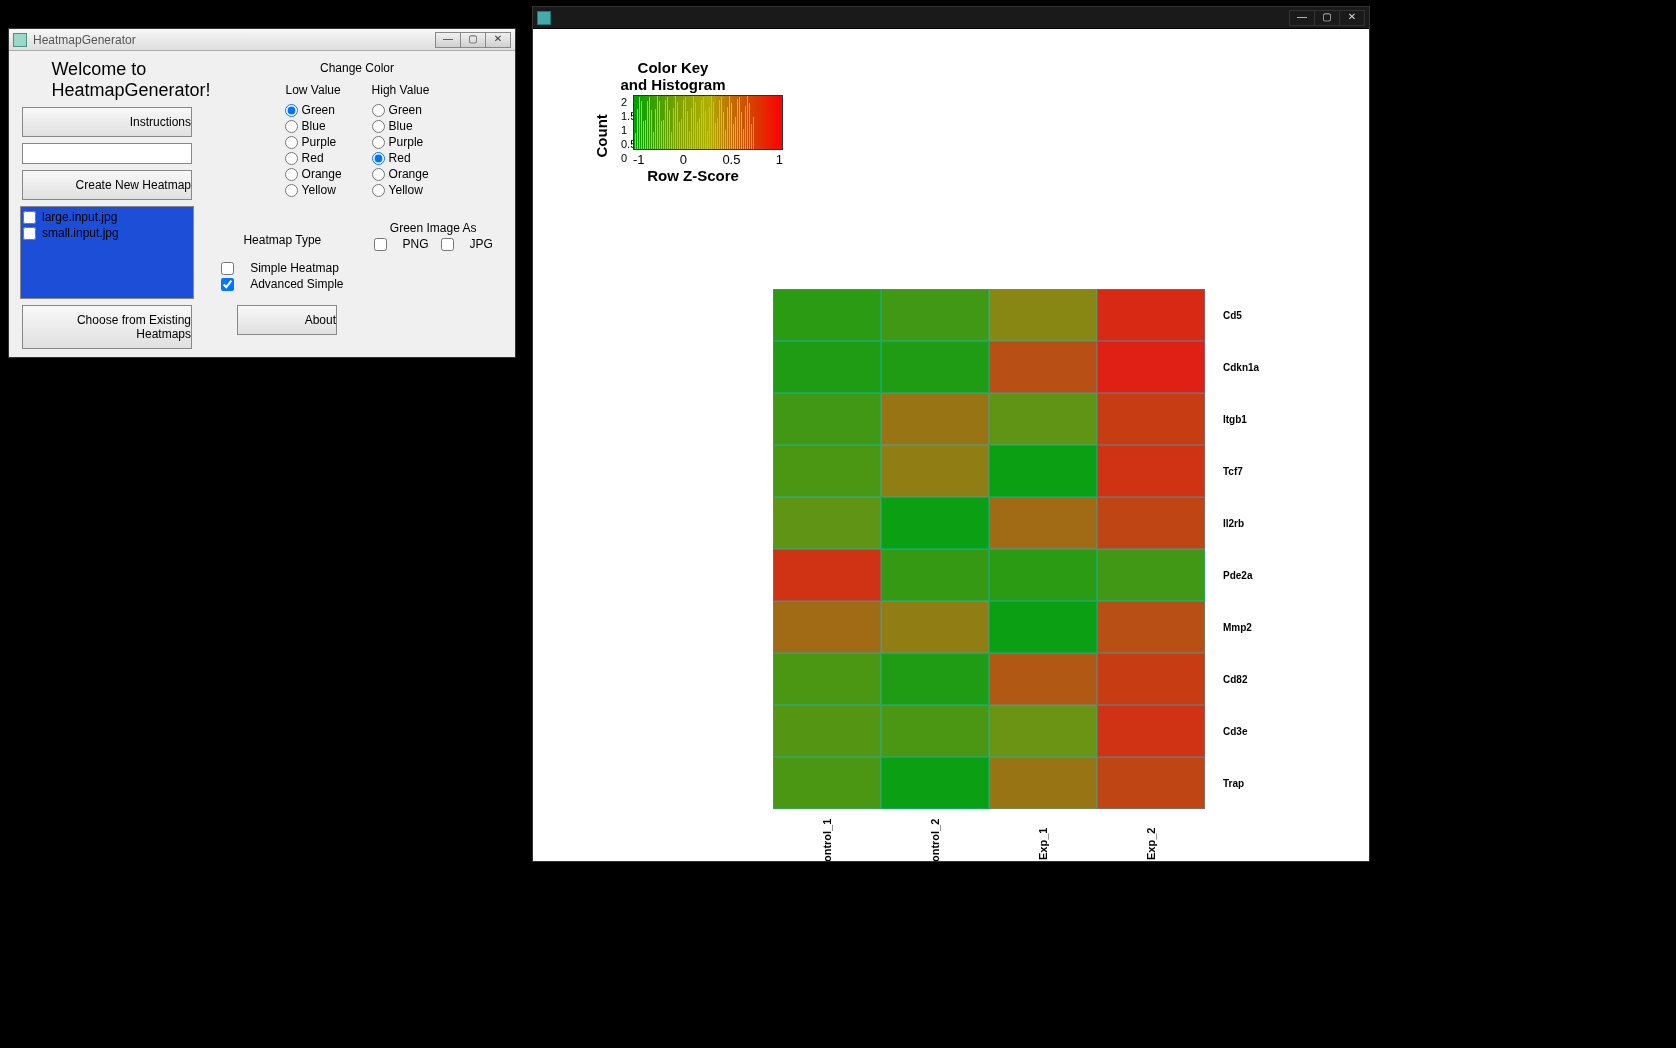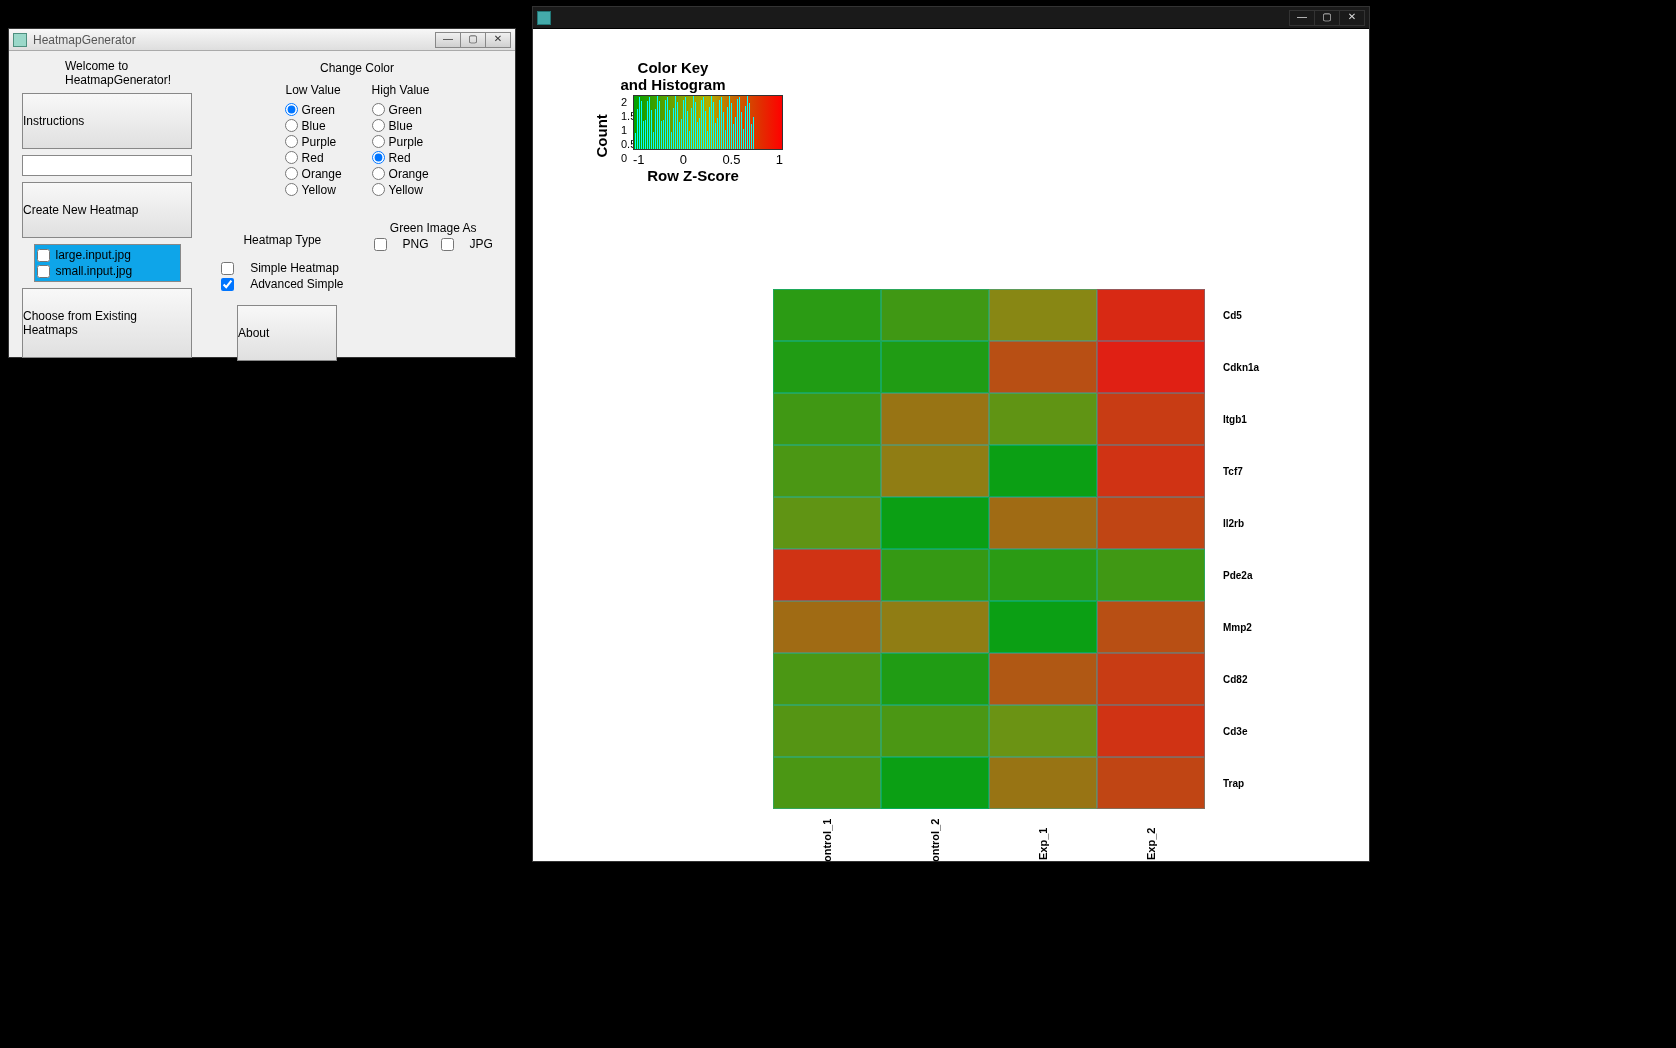--- a/index.html
+++ b/index.html
@@ -75,42 +75,42 @@
     display: flex;
     gap: 10px;
   }
   .hg-left {
     width: 180px;
     display: flex;
     flex-direction: column;
     align-items: center;
     gap: 6px;
   }
-  .welcome { font-size: 12px; margin-left: 48px; }
+  .welcome { font-size: 18px; margin-left: 48px; }
   .ui-btn {
     border: 1px solid #888;
     background: linear-gradient(#f8f8f8,#e0e0e0);
-    padding: 20px 0;
+    padding: 7px 0;
     width: 170px;
-    text-align: left;
+    text-align: right;
     cursor: pointer;
     font-size: 12px;
   }
   .ui-input {
     width: 170px;
     height: 24px;
     border: 1px solid #888;
     background: #fff;
     padding: 2px;
   }
   .file-list {
-    width: 147px;
+    width: 174px;
     height: 130px;
     border: 1px solid #888;
-    background: #0ea5e9;
+    background: #1d4ed8;
     padding: 2px;
   }
   .file-item {
     display: flex;
     align-items: center;
     gap: 4px;
     font-size: 12px;
     padding: 1px 0;
   }
   .file-item input { margin: 0 2px 0 0; }
@@ -135,21 +135,21 @@
     display: flex;
     flex-direction: column;
     gap: 2px;
   }
   .color-col-title {
     text-align: center;
     margin-bottom: 4px;
   }
   .radio-opt {
     display: flex;
-    align-items: flex-start;
+    align-items: flex-end;
     gap: 4px;
     font-size: 12px;
   }
   .radio-opt input { margin: 0; }
   .bottom-row {
     display: flex;
     gap: 30px;
     margin-top: 20px;
     justify-content: center;
   }

